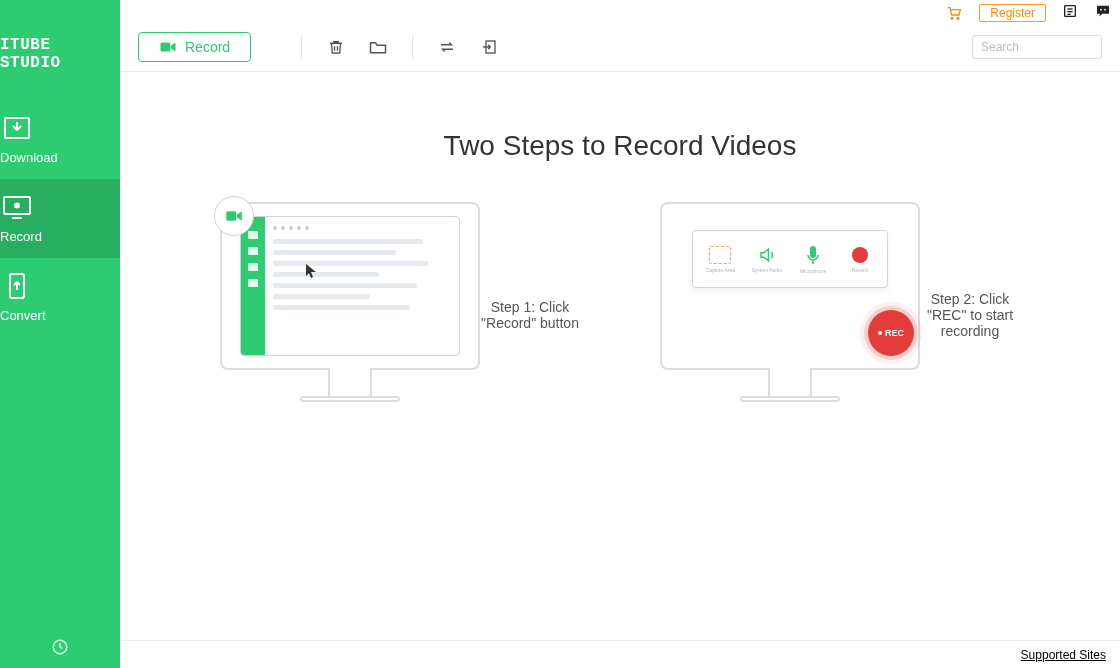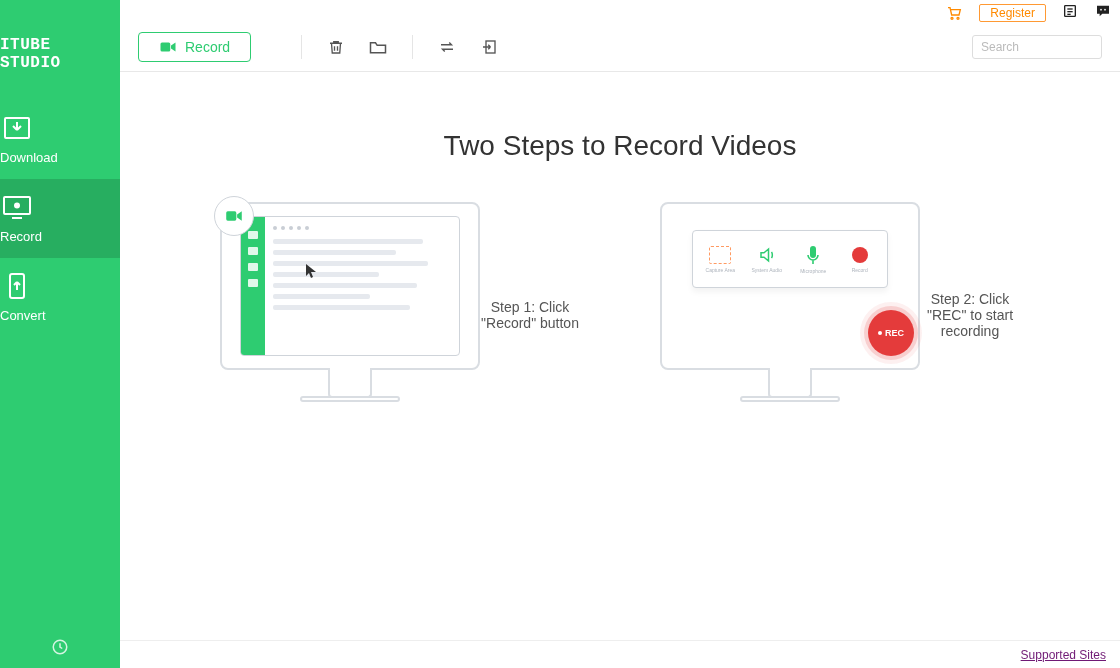--- a/index.html
+++ b/index.html
@@ -123,21 +123,21 @@
   border-radius:50%; display:flex; align-items:center; justify-content:center;
   color:#fff; font-size:9px; font-weight:600;
   box-shadow: 0 0 0 4px rgba(228,59,59,.18), 0 0 0 8px rgba(228,59,59,.08);
 }
 .s2-rec::before { content:""; width:4px; height:4px; background:#fff; border-radius:50%; margin-right:3px; }
 
 .footer-bar {
   position:absolute; left:0; right:0; bottom:0; height:28px;
   border-top: 1px solid #eee; display:flex; align-items:center; justify-content:flex-end; padding-right: 14px;
 }
-.supported-link { color:#701a75; font-size:12px; text-decoration: underline; cursor:pointer; }
+.supported-link { color:#000000; font-size:12px; text-decoration: underline; cursor:pointer; }
 </style>
 </head>
 <body>
 
 <div class="window-top">
   <div class="traffic-lights">
     <div class="tl tl-close"></div>
     <div class="tl tl-min"></div>
     <div class="tl tl-max"></div>
   </div>

